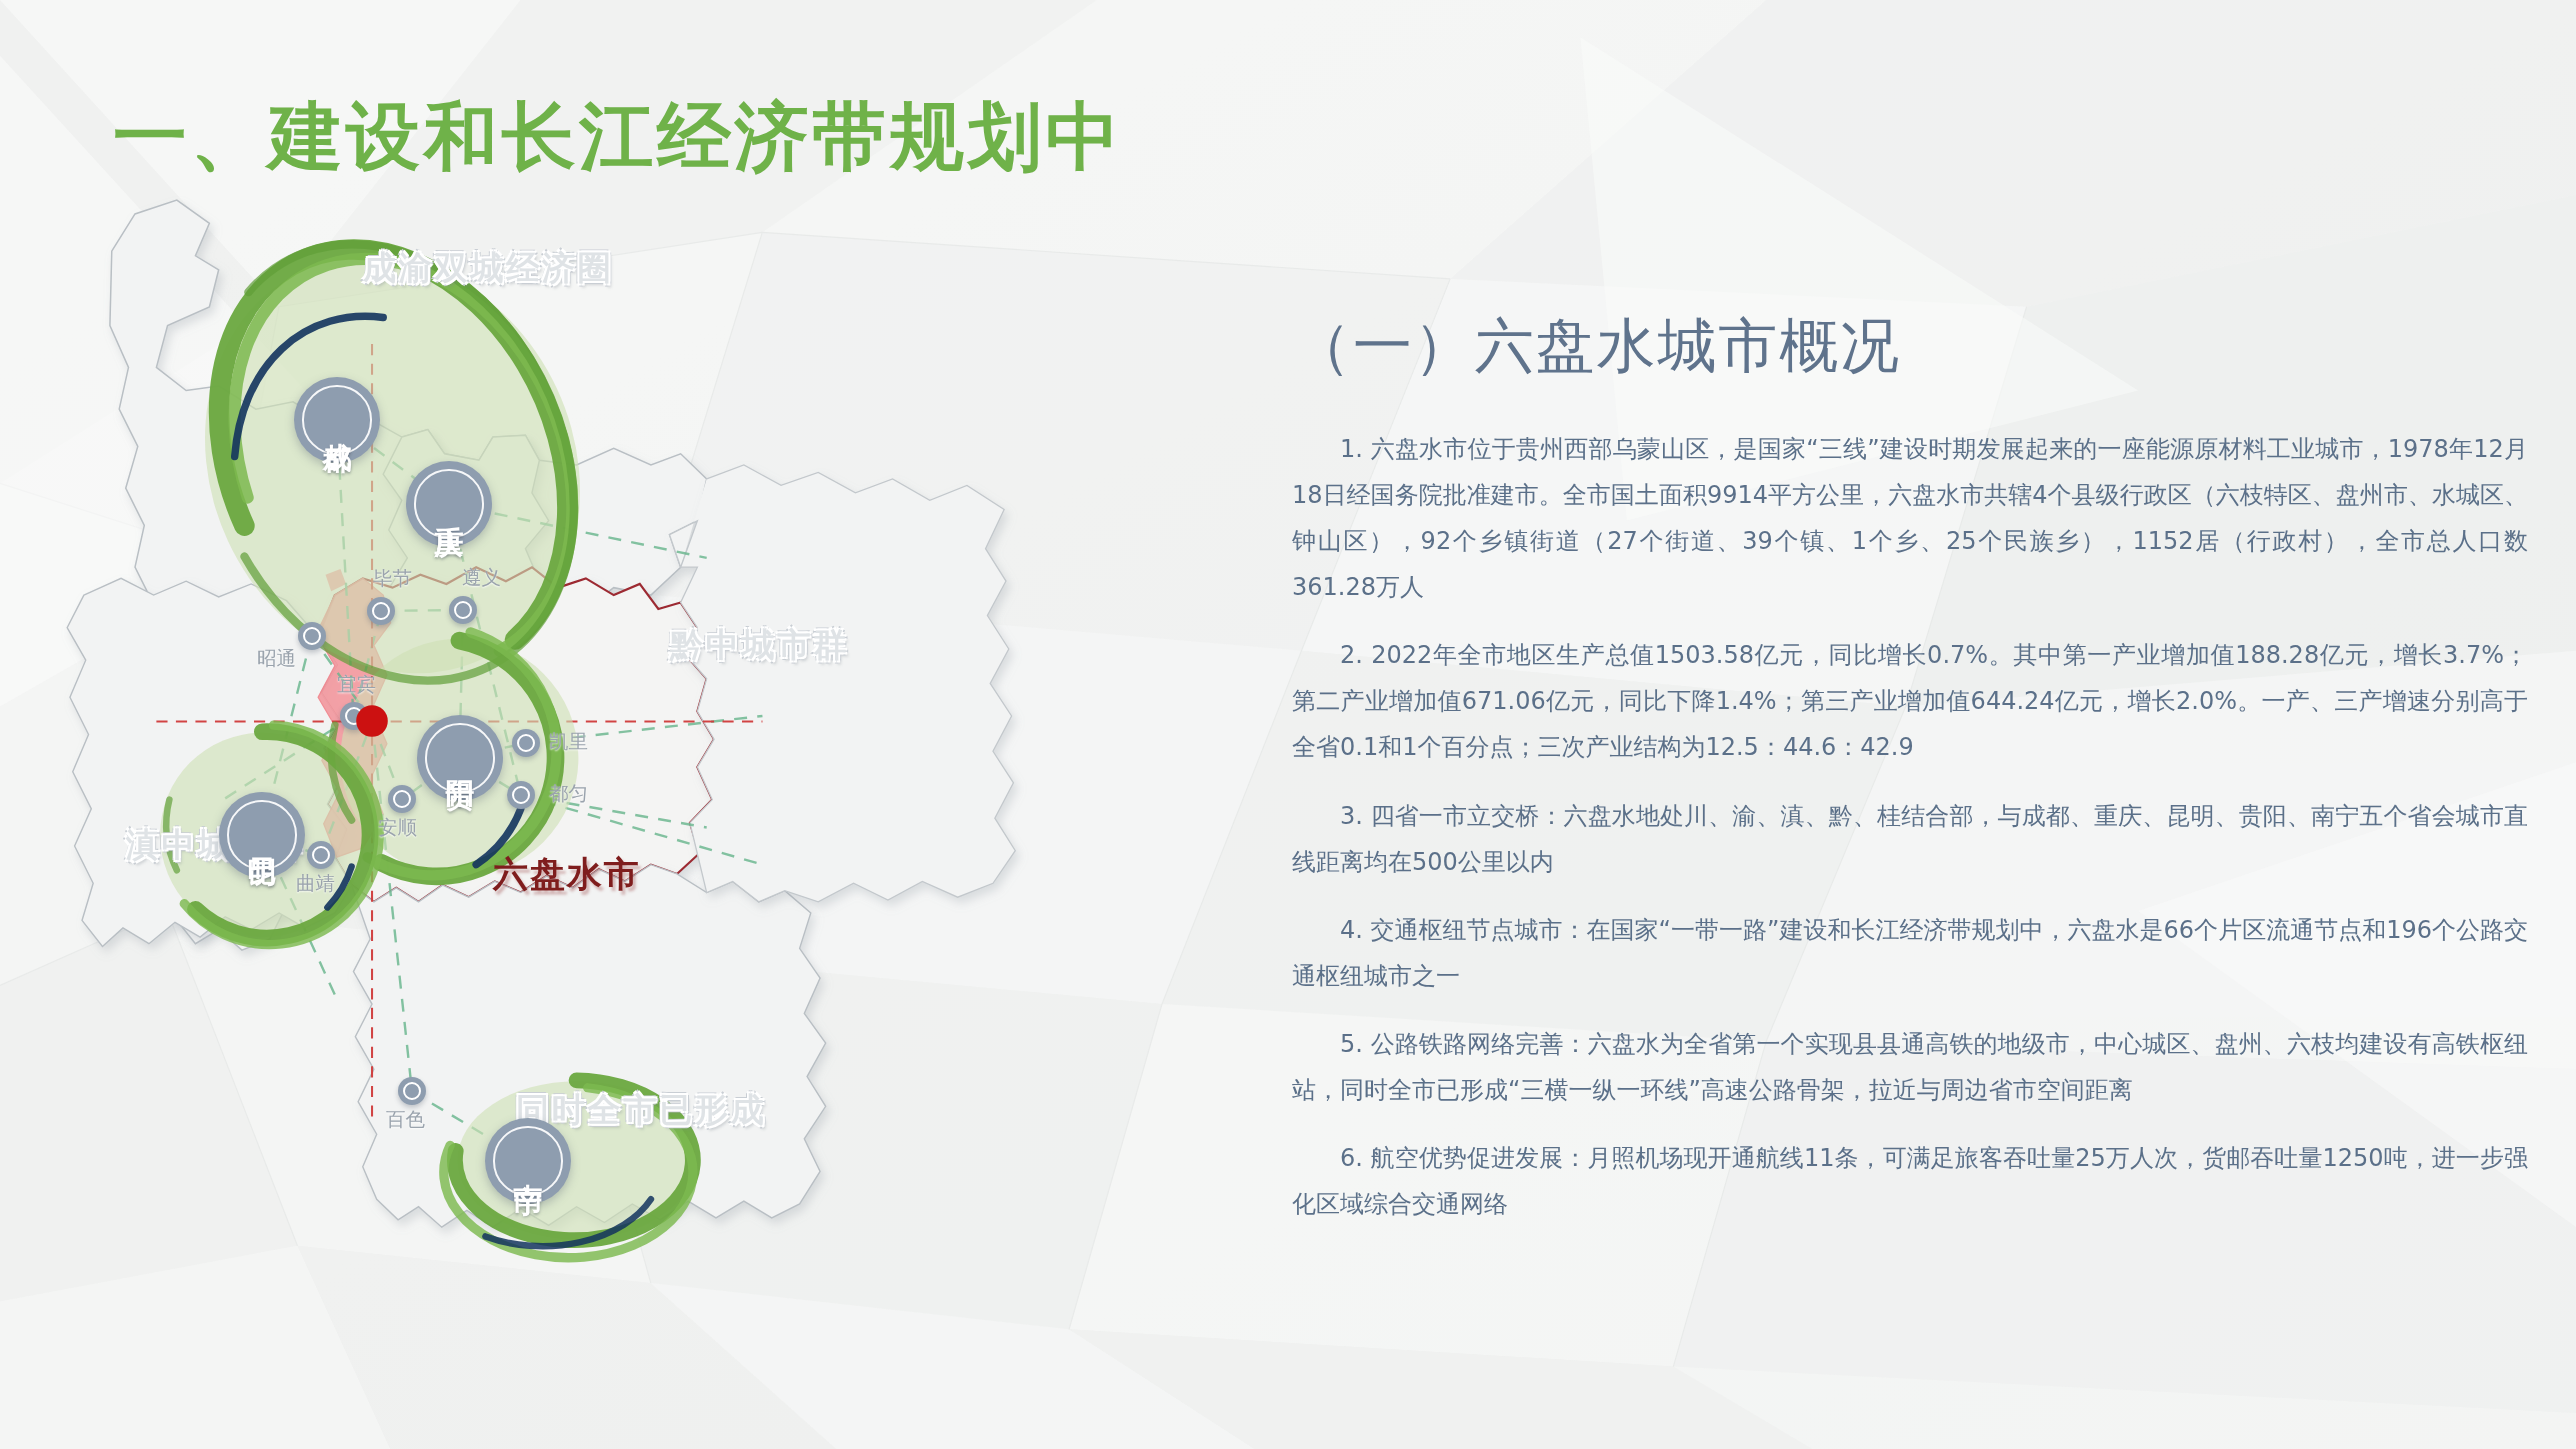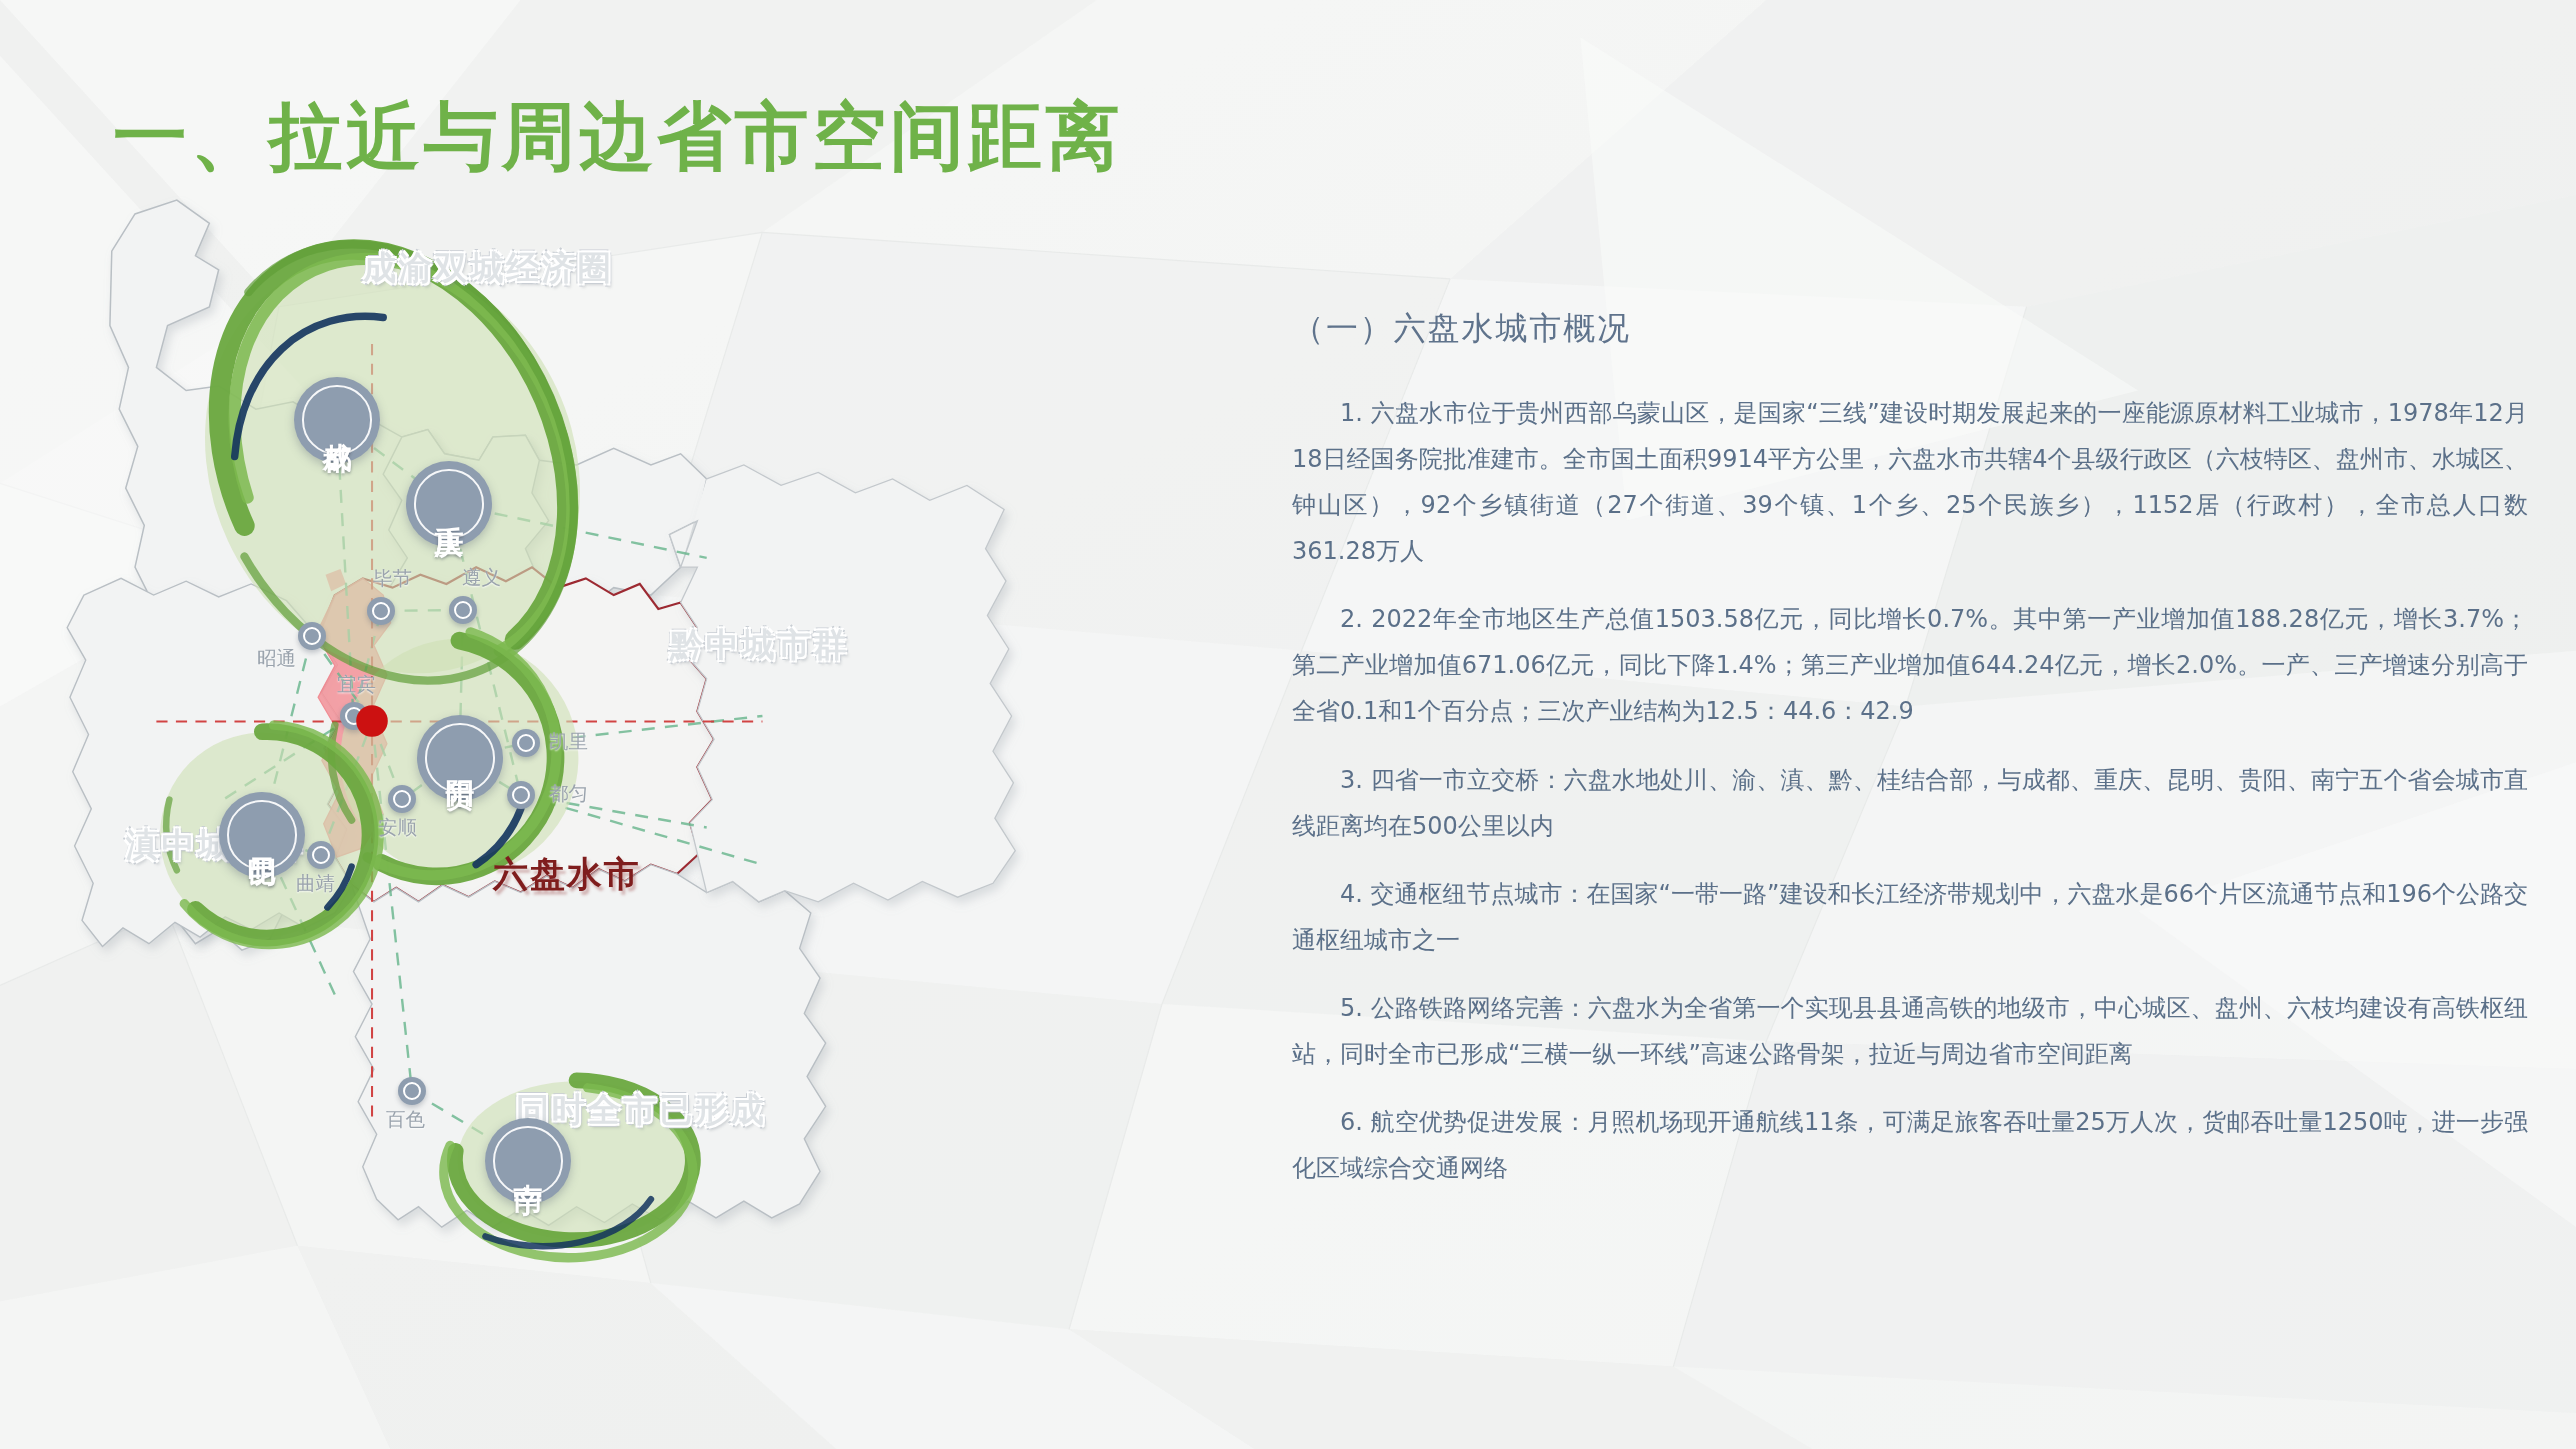--- a/index.html
+++ b/index.html
@@ -61,21 +61,21 @@
   }
   #lps-label{
     position:absolute;z-index:26;left:437px;top:693px;
     font-size:35px;font-weight:bold;color:#7f1d1d;letter-spacing:1.9px;
     font-family:"DejaVu Sans","Liberation Sans",sans-serif;
     text-shadow:2.8px 3.7px 2.8px rgba(150,60,60,.35);
   }
   
   #rightcol{position:absolute;left:1292px;top:307px;width:1236px;z-index:30;}
   #sec-head{
-    font-size:32px;color:#5f738c;letter-spacing:1.9px;margin:0 0 39px 0;
+    font-size:59px;color:#5f738c;letter-spacing:1.9px;margin:0 0 39px 0;
     font-family:Liberation Sans, sans-serif;font-weight:normal;
   }
   .para{
     font-size:24px;line-height:1.92;color:#5b7089;margin:0 0 22px 0;
     text-indent:48px;text-align:justify;
     font-family:"DejaVu Sans","Liberation Sans",sans-serif;
   }
 </style>
 </head>
 <body>
@@ -121,21 +121,21 @@
              M1400,700 L1250,1080 M2050,760 L1900,1120 M180,980 L320,1340 M600,1020 L700,1380
              M1250,1080 L1150,1430 M1900,1120 L1800,1470 M0,520 L250,600 M0,1060 L180,980"></path>
   </g>
   <g opacity="0.55">
     <polygon points="0,60 420,520 0,760" fill="#fbfbfb"></polygon>
     <polygon points="1700,40 2300,420 1750,560" fill="#fafbfa"></polygon>
     <polygon points="2300,980 2771,820 2771,1320" fill="#fafafa"></polygon>
   </g>
 </svg>
 
-<div id="title">一、拉近与周边省市空间距离</div>
+<div id="title">一、建设和长江经济带规划中</div>
 
 <div id="map">
 
   <svg viewBox="0 0 1320 1340" width="1227" height="1246">
     <defs>
       <filter id="softsh" x="-30%" y="-30%" width="170%" height="170%">
         <feDropShadow dx="4" dy="6" stdDeviation="5" flood-color="#9aa3ab" flood-opacity="0.30"></feDropShadow>
       </filter>
       <filter id="tinysh" x="-40%" y="-40%" width="180%" height="180%">
         <feDropShadow dx="2" dy="3" stdDeviation="2.5" flood-color="#8f98a1" flood-opacity="0.35"></feDropShadow>

